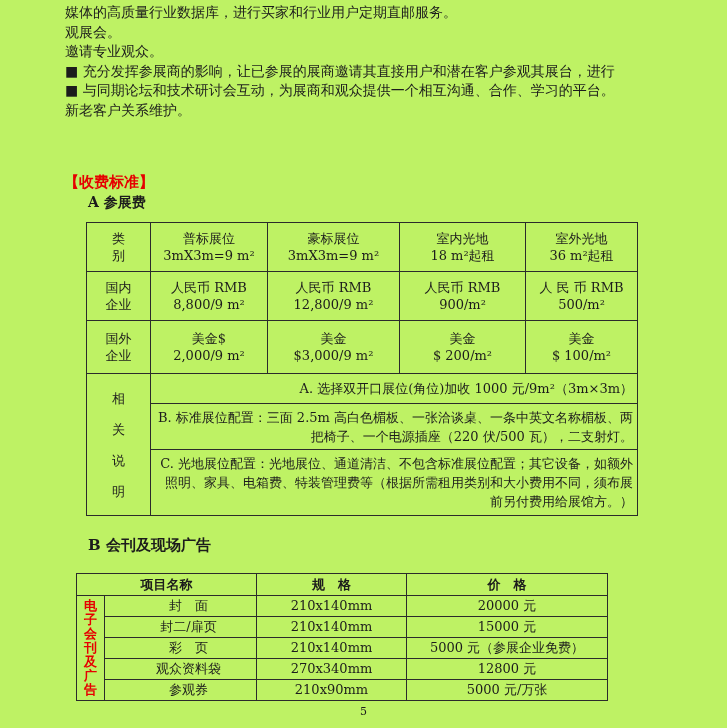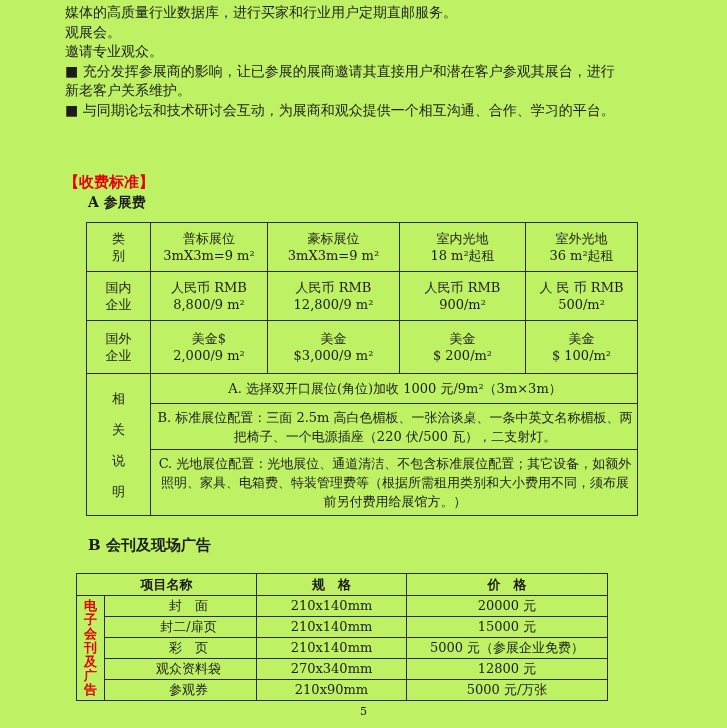--- a/index.html
+++ b/index.html
@@ -17,21 +17,21 @@
   
   .fee-heading{position:absolute;left:64px;top:173px;font-size:15px;font-weight:bold;color:#e60000;text-align:center;}
   .sec-a{position:absolute;left:88px;top:194px;font-size:14px;font-weight:bold;}
   .sec-b{position:absolute;left:88px;top:536px;font-size:15px;font-weight:bold;}
   
   table{border-collapse:collapse;table-layout:fixed;}
   td{border:1px solid #2b2b2b;font-size:13px;text-align:center;vertical-align:middle;padding:0;}
   .pre{white-space:pre-line;line-height:17px;}
   .tableA{position:absolute;left:86px;top:222px;width:551px;}
   .tableA td{line-height:17px;}
-  .tableA .note{text-align:center;padding:2px 4px 2px 6px;line-height:19px;}
+  .tableA .note{text-align:right;padding:2px 4px 2px 6px;line-height:19px;}
   .notes-label{white-space:pre-line;line-height:31px;}
   .tableB{position:absolute;left:76px;top:573px;width:531px;}
   .tableB td{height:20px;line-height:16px;}
   .tableB .hdr{font-weight:bold;height:21px;}
   .tableB .name{text-align:center;padding-left:16px;}
   .side-label{
     color:#e60000;font-weight:bold;font-size:13px;
     width:14px;margin:0 auto;word-break:break-all;line-height:14px;
   }
   .page-num{position:absolute;left:0;top:705px;width:727px;text-align:center;font-size:11px;}
@@ -39,22 +39,22 @@
 </head>
 <body>
 
 <div class="page">
 
   <div class="intro">
     <div class="line">媒体的高质量行业数据库，进行买家和行业用户定期直邮服务。</div>
     <div class="line">观展会。</div>
     <div class="line">邀请专业观众。</div>
     <div class="line">■ 充分发挥参展商的影响，让已参展的展商邀请其直接用户和潜在客户参观其展台，进行</div>
+    <div class="line">■ 与同期论坛和技术研讨会互动，为展商和观众提供一个相互沟通、合作、学习的平台。</div>
     <div class="line">新老客户关系维护。</div>
-    <div class="line">■ 与同期论坛和技术研讨会互动，为展商和观众提供一个相互沟通、合作、学习的平台。</div>
   </div>
 
   <div class="fee-heading">【收费标准】</div>
   <div class="sec-a">A 参展费</div>
 
   <table class="tableA">
     <colgroup>
       <col style="width:64px">
         <col style="width:117px">
         <col style="width:132px">

